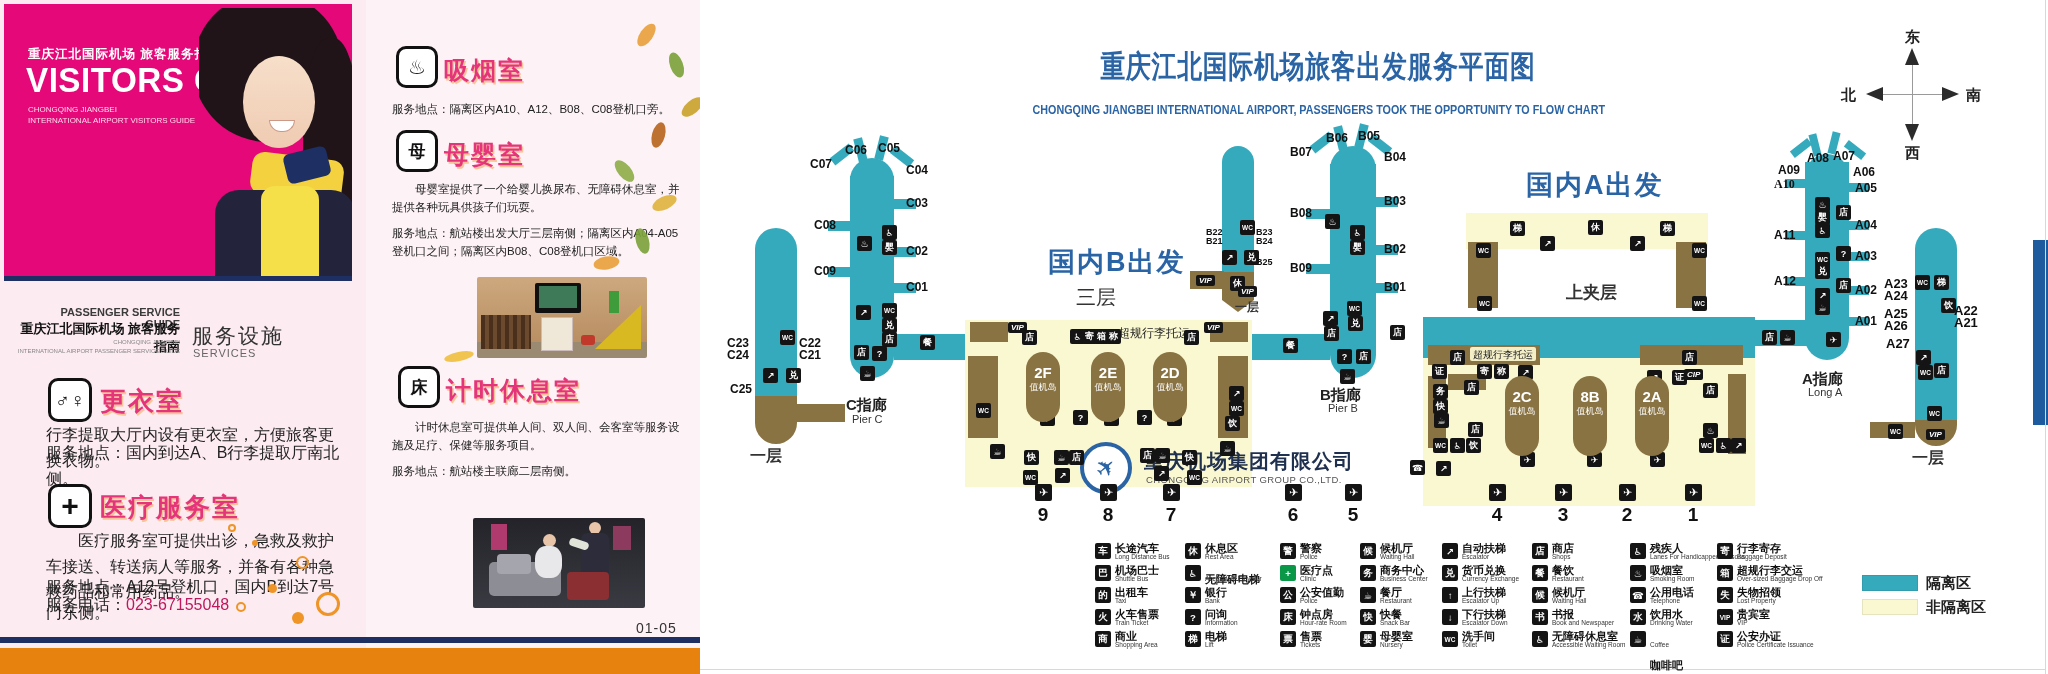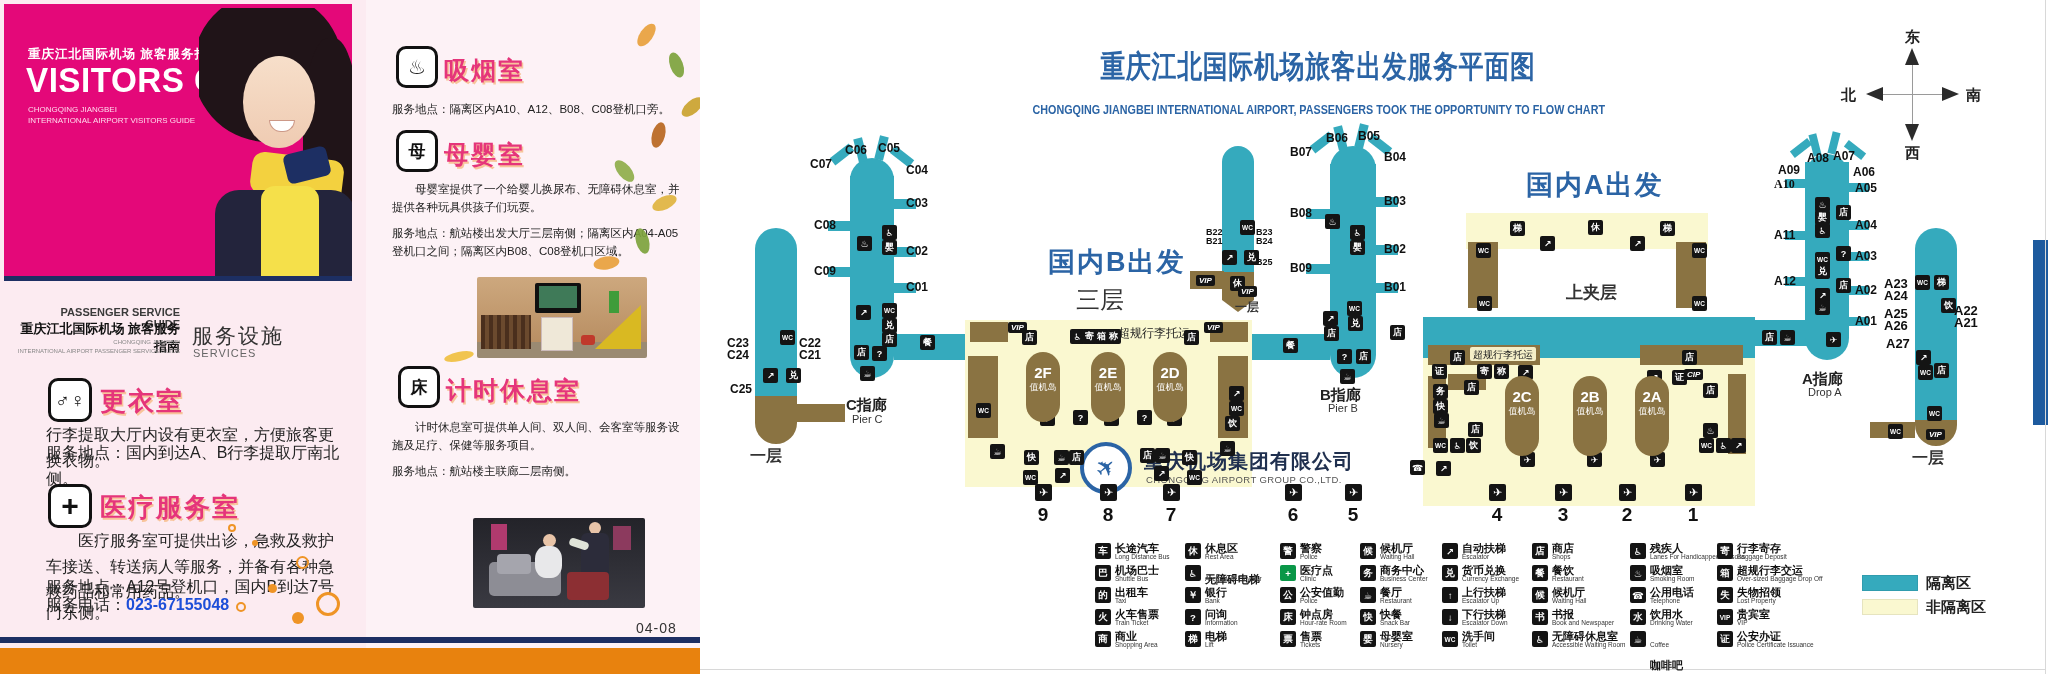--- a/index.html
+++ b/index.html
@@ -29,21 +29,21 @@
   .hdr-zh{left:10px;top:320px;width:170px;text-align:right;font-size:13px;font-weight:bold;color:#111}
   .hdr-sub{left:10px;top:338px;width:170px;text-align:right;font-size:6px;color:#888;line-height:1.5}
   .hdr-services{left:192px;top:322px;font-size:21px;color:#333;letter-spacing:2px}
   .hdr-services-en{left:193px;top:347px;font-size:11px;color:#666;letter-spacing:1px}
   
   .sq-icon{width:44px;height:44px;border:3px solid #111;border-radius:10px;background:#fff;
            display:flex;align-items:center;justify-content:center;font-size:20px;font-weight:bold;color:#111;box-sizing:border-box}
   .bubble{font-weight:bold;color:#e5357a;text-shadow:1.5px 1.5px 0 #f8c49a;letter-spacing:2px}
   .body-txt{font-size:16px;line-height:1.6;color:#222}
   .indent{text-indent:2em}
-  .phone{color:#1d4ed8;font-weight:bold}
+  .phone{color:#be185d;font-weight:normal}
   
   .photo{overflow:hidden;border-radius:2px}
   #photo1{left:477px;top:277px;width:170px;height:81px;background:linear-gradient(180deg,#cda87e 0%,#b98f63 80%,#9a8a72 80%,#9a8a72 100%)}
   #photo1 .tv{position:absolute;left:58px;top:6px;width:46px;height:30px;background:#101010;border-radius:2px}
   #photo1 .tvscr{position:absolute;left:62px;top:9px;width:38px;height:22px;background:#3f7a58}
   #photo1 .poster{position:absolute;left:64px;top:40px;width:30px;height:32px;background:#efe8d8;border:1px solid #cbb}
   #photo1 .crib{position:absolute;left:4px;top:38px;width:50px;height:34px;background:repeating-linear-gradient(90deg,#4a2f1d 0 4px,#6b4a2e 4px 8px)}
   #photo1 .slide{position:absolute;left:118px;top:28px;width:46px;height:44px;background:#d9b922;clip-path:polygon(0 100%,100% 0,100% 100%)}
   #photo1 .pole{position:absolute;left:132px;top:14px;width:10px;height:22px;background:#3f9c3a}
   #photo1 .toy{position:absolute;left:104px;top:58px;width:14px;height:10px;background:#c0392b;border-radius:3px}
@@ -205,21 +205,21 @@
   <div class="sofa"></div>
     <div class="cushion"></div>
   <div class="head1"></div>
     <div class="shirt1"></div>
   <div class="att-head"></div>
     <div class="att-body"></div>
   <div class="att-arm"></div>
     <div class="chair"></div>
 </div>
 
-<div class="abs pagenum">04-08</div>
+<div class="abs pagenum">01-05</div>
 
 <div class="abs leaf" style="left:640px;top:22px;background:#e8a13c;transform:rotate(35deg)"></div>
 <div class="abs leaf" style="left:670px;top:52px;background:#7da33c;transform:rotate(-20deg)"></div>
 <div class="abs leaf" style="left:686px;top:94px;background:#caa32e;transform:rotate(50deg)"></div>
 <div class="abs leaf" style="left:652px;top:122px;background:#b8671f;transform:rotate(15deg)"></div>
 <div class="abs leaf" style="left:618px;top:158px;background:#8fae4a;transform:rotate(-40deg)"></div>
 <div class="abs leaf" style="left:658px;top:190px;background:#e0b43f;transform:rotate(65deg)"></div>
 <div class="abs leaf" style="left:636px;top:228px;background:#7da33c;transform:rotate(-15deg)"></div>
 <div class="abs leaf" style="left:600px;top:250px;background:#e8a13c;transform:rotate(80deg)"></div>
 <div class="abs leaf" style="left:444px;top:352px;background:#f0c040;width:30px;height:9px;transform:rotate(-12deg)"></div>
@@ -288,32 +288,32 @@
 <div class="abs teal" style="left:1805px;top:154px;width:44px;height:24px;border-radius:22px 22px 0 0"></div>
 <div class="abs teal" style="left:1805px;top:162px;width:44px;height:198px;border-radius:0 0 22px 22px"></div>
 
 <div class="abs teal" style="left:1915px;top:228px;width:42px;height:192px;border-radius:21px 21px 0 0"></div>
 <div class="abs brown" style="left:1915px;top:420px;width:42px;height:26px;border-radius:0 0 21px 21px"></div>
 <div class="abs brown" style="left:1870px;top:422px;width:45px;height:16px"></div>
 
 <div class="abs" style="left:2033px;top:240px;width:15px;height:185px;background:#1d5a9e"></div>
 
 <div class="abs maplabel big-blue" style="left:1048px;top:244px">国内B出发</div>
-<div class="abs maplabel floor-lbl" style="left:1076px;top:284px;font-size:24px">三层</div>
+<div class="abs maplabel floor-lbl" style="left:1076px;top:284px;font-size:20px">三层</div>
 <div class="abs maplabel big-blue" style="left:1526px;top:167px">国内A出发</div>
 <div class="abs maplabel floor-lbl" style="left:1566px;top:281px;font-size:17px;font-weight:bold">上夹层</div>
 <div class="abs maplabel floor-lbl" style="left:750px;top:446px;font-size:16px;font-weight:bold">一层</div>
 <div class="abs maplabel floor-lbl" style="left:1235px;top:299px;font-size:12px;font-weight:bold">一层</div>
 <div class="abs maplabel floor-lbl" style="left:1912px;top:448px;font-size:16px;font-weight:bold">一层</div>
 <div class="abs maplabel pier-zh" style="left:846px;top:396px">C指廊</div>
 <div class="abs maplabel pier-en" style="left:852px;top:413px">Pier C</div>
 <div class="abs maplabel pier-zh" style="left:1320px;top:386px">B指廊</div>
 <div class="abs maplabel pier-en" style="left:1328px;top:402px">Pier B</div>
 <div class="abs maplabel pier-zh" style="left:1802px;top:370px">A指廊</div>
-<div class="abs maplabel pier-en" style="left:1808px;top:386px">Drop A</div>
+<div class="abs maplabel pier-en" style="left:1808px;top:386px">Long A</div>
 <div class="abs maplabel" style="left:1118px;top:325px;font-size:12px;color:#222">超规行李托运</div>
 <div class="abs" style="left:1470px;top:347px;width:66px;height:14px;background:#f5efc8;border-radius:2px"></div>
 <div class="abs maplabel" style="left:1473px;top:348px;font-size:10px;color:#222">超规行李托运</div>
 
 <div class="abs" id="logo-circle">
     <span>✈</span>
   </div>
 <div class="abs logo-zh">重庆机场集团有限公司</div>
 <div class="abs logo-en">CHONGQING AIRPORT GROUP CO.,LTD.</div>
 
@@ -545,21 +545,21 @@
     </div>
     <div class="island" style="left: 1153px; top: 352px; height: 70px;">
       <div class="ib">2D</div>
       <div class="is">值机岛</div>
     </div>
     <div class="island" style="left: 1505px; top: 376px; height: 80px;">
       <div class="ib">2C</div>
       <div class="is">值机岛</div>
     </div>
     <div class="island" style="left: 1573px; top: 376px; height: 80px;">
-      <div class="ib">2B</div>
+      <div class="ib">8B</div>
       <div class="is">值机岛</div>
     </div>
     <div class="island" style="left: 1635px; top: 376px; height: 80px;">
       <div class="ib">2A</div>
       <div class="is">值机岛</div>
     </div>
     <div class="licon" style="left: 1095px; top: 543px;">车</div>
     <div class="lzh" style="left: 1115px; top: 541px;">长途汽车</div>
     <div class="len" style="left: 1115px; top: 553px;">Long Distance Bus</div>
     <div class="licon" style="left: 1095px; top: 565px;">巴</div>

